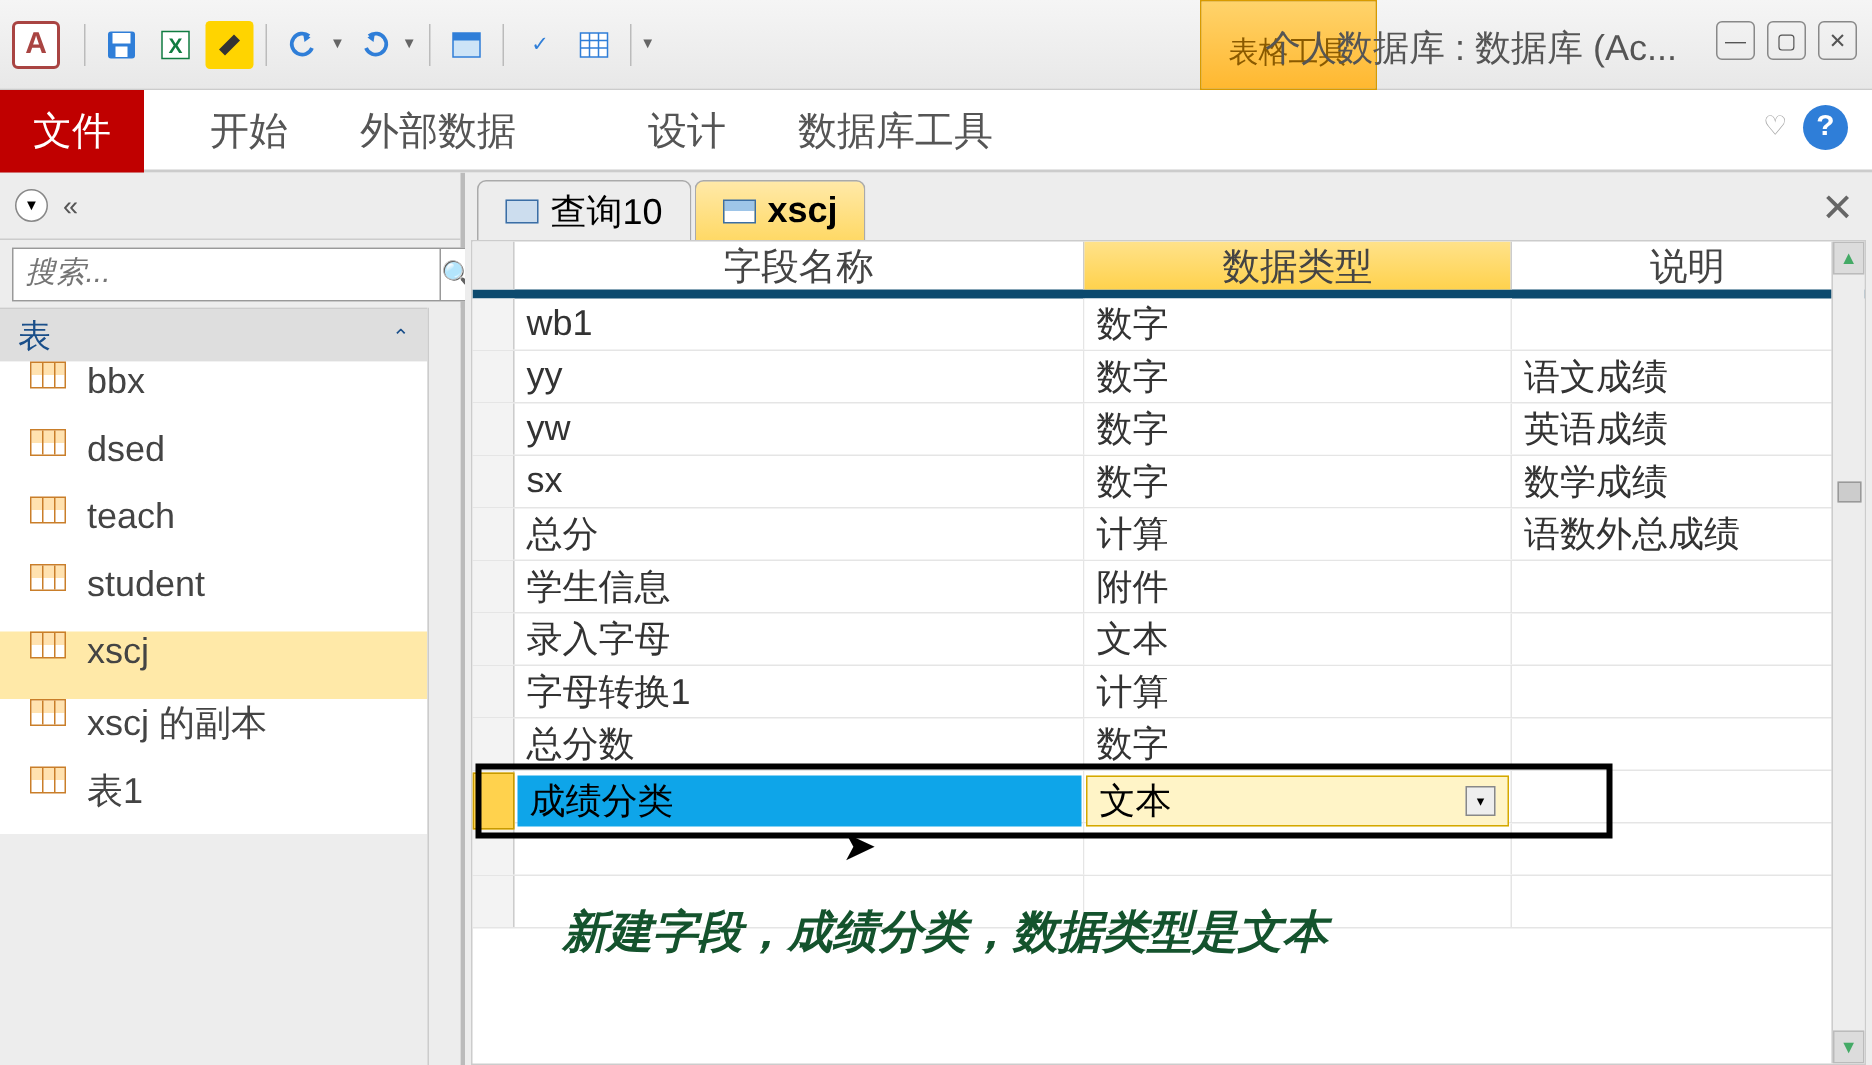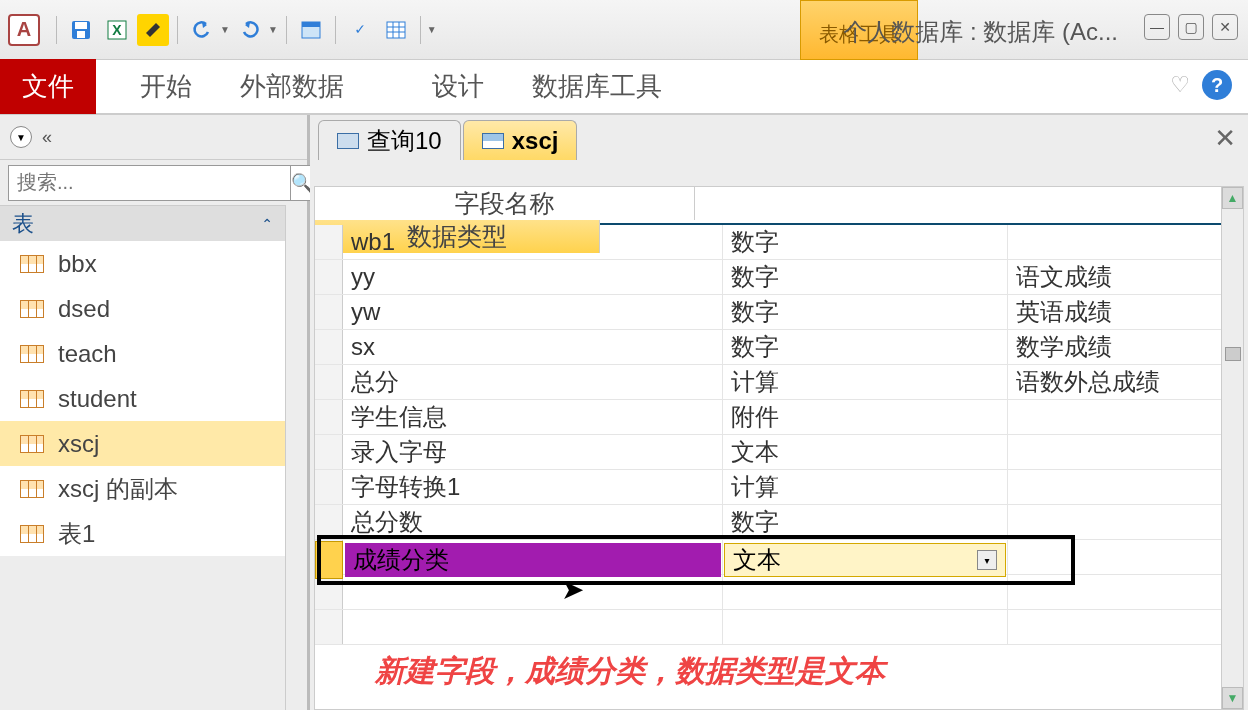--- a/index.html
+++ b/index.html
@@ -10,80 +10,80 @@
     .qat { display: flex; align-items: center; gap: 4px; }
     .qat-btn { width: 32px; height: 32px; display: flex; align-items: center; justify-content: center; cursor: pointer; border-radius: 3px; }
     .qat-sep { width: 1px; height: 28px; background: #bbb; margin: 0 4px; }
     .qat-dropdown { font-size: 10px; color: #666; margin-left: -2px; cursor: pointer; }
     
     .contextual-tab { position: absolute; right: 330px; top: 0; height: 60px; background: linear-gradient(#ffd36b, #ffb830); padding: 20px 18px; color: #8a5a00; font-size: 20px; border: 1px solid #d89a00; }
     .title-text { position: absolute; right: 130px; top: 16px; font-size: 24px; color: #555; }
     .window-controls { position: absolute; right: 10px; top: 14px; display: flex; gap: 8px; }
     .win-ctrl { width: 26px; height: 26px; border: 1px solid #888; border-radius: 4px; display: flex; align-items: center; justify-content: center; font-size: 14px; cursor: pointer; color: #555; }
     
-    .ribbon-tabs { height: 55px; background: #fff; display: flex; align-items: center; border-bottom: 2px solid #ccc; position: relative; }
+    .ribbon-tabs { height: 55px; background: #fff; display: flex; border-bottom: 2px solid #ccc; position: relative; font-family: Liberation Mono, monospace; }
     .file-tab { background: #c00000; color: #fff; height: 55px; padding: 0 22px; display: flex; align-items: center; font-size: 26px; margin-right: 20px; }
     .rtab { padding: 0 24px; height: 55px; display: flex; align-items: center; font-size: 26px; color: #555; cursor: pointer; }
     .ribbon-right { position: absolute; right: 16px; top: 10px; display: flex; gap: 12px; align-items: center; }
     .heart-icon { font-size: 22px; color: #aaa; cursor: pointer; }
     .help-icon { width: 30px; height: 30px; background: #2f7ed8; color: #fff; border-radius: 50%; display: flex; align-items: center; justify-content: center; font-size: 20px; font-weight: bold; cursor: pointer; }
     
     .main-area { display: flex; height: calc(710px - 115px); }
     
     .nav-pane { width: 310px; background: #ededed; border-right: 3px solid #bbb; display: flex; flex-direction: column; }
     .nav-header { height: 45px; display: flex; align-items: center; padding: 0 10px; border-bottom: 1px solid #ccc; }
     .nav-title { font-size: 24px; color: #1a4f8a; flex: 1; }
     .nav-collapse { cursor: pointer; color: #555; font-size: 18px; margin-left: 4px; }
     .nav-dropdown-btn { width: 22px; height: 22px; border: 1px solid #888; border-radius: 50%; display: flex; align-items: center; justify-content: center; font-size: 10px; cursor: pointer; margin-right: 6px; background: #fff; }
     .nav-search { height: 45px; display: flex; align-items: center; padding: 4px 8px; }
-    .nav-search input { flex: 1; height: 36px; border: 1px solid #999; padding: 0 8px; font-size: 20px; color: #666; }
+    .nav-search input { flex: 1; height: 36px; border: 1px solid #999; padding: 0 8px; font-size: 20px; font-style: italic; color: #666; }
     .nav-search-btn { width: 32px; height: 36px; border: 1px solid #999; border-left: none; display: flex; align-items: center; justify-content: center; color: #2f7ed8; font-size: 18px; cursor: pointer; background: #fff; }
     
     .nav-group-header { height: 36px; background: #dedede; display: flex; align-items: center; padding: 0 12px; font-size: 22px; color: #1a4f8a; cursor: pointer; border-top: 1px solid #ccc; }
     .nav-group-header .chevron { margin-left: auto; font-size: 14px; }
     .nav-list { background: #fff; }
-    .nav-item { height: 45px; display: flex; align-items: center; padding: 0 10px 0 20px; font-size: 24px; color: #444; cursor: pointer; }
+    .nav-item { height: 45px; display: flex; padding: 0 10px 0 20px; font-size: 24px; color: #444; cursor: pointer; }
     .nav-item.selected { background: #ffe9a8; }
     .table-icon { width: 24px; height: 18px; border: 1px solid #c97e2a; background: linear-gradient(to bottom, #ffe2b0 50%, #fff 50%); margin-right: 14px; position: relative; }
     .table-icon::before { content: ''; position: absolute; left: 33%; top: 0; bottom: 0; width: 1px; background: #c97e2a; }
     .table-icon::after { content: ''; position: absolute; left: 66%; top: 0; bottom: 0; width: 1px; background: #c97e2a; }
     .nav-scroll-right { width: 22px; background: #ededed; border-left: 1px solid #ccc; }
     .nav-body { display: flex; flex: 1; overflow: hidden; }
     .nav-content { flex: 1; overflow: hidden; }
     
-    .doc-area { flex: 1; background: #ededed; display: flex; flex-direction: column; gap: 26px; }
+    .doc-area { flex: 1; background: #ededed; display: flex; flex-direction: column; }
     .doc-tabs { height: 45px; display: flex; align-items: flex-end; padding: 0 8px; position: relative; }
     .doc-tab { height: 40px; padding: 0 18px; display: flex; align-items: center; gap: 8px; font-size: 24px; border: 1px solid #aaa; border-bottom: none; border-radius: 6px 6px 0 0; cursor: pointer; background: #ededed; margin-right: 2px; }
     .doc-tab.active { background: linear-gradient(#ffe9a8, #ffd966); font-weight: bold; }
     .doc-tab-icon { width: 22px; height: 16px; border: 1px solid #3b6ea5; background: linear-gradient(to bottom, #9ec5e8 50%, #fff 50%); }
     .doc-tab-icon.query { border-color: #3b6ea5; background: #cde; }
     .doc-close { position: absolute; right: 12px; top: 8px; font-size: 26px; color: #666; cursor: pointer; }
     
     .design-grid { flex: 1; background: #fff; margin: 0 4px; border: 1px solid #ccc; position: relative; overflow: hidden; }
-    .grid-header-row { display: flex; height: 38px; border-bottom: 2px solid #0c4a6e; flex-direction: column; }
+    .grid-header-row { display: flex; height: 38px; border-bottom: 6px solid #0c4a6e; }
     .grid-selector-col { width: 28px; background: #ededed; border-right: 1px solid #ccc; }
     .grid-header-cell { display: flex; align-items: center; justify-content: center; font-size: 25px; color: #444; border-right: 1px solid #ccc; }
     .col-field { width: 380px; }
     .col-type { width: 285px; background: linear-gradient(#ffe28a, #ffd24d); }
     .col-desc { flex: 1; }
     
     .grid-body { position: relative; }
     .grid-row { display: flex; height: 35px; border-bottom: 1px solid #e5e5e5; }
     .grid-row .sel { width: 28px; background: #f3f3f3; border-right: 1px solid #ccc; }
     .grid-cell { padding: 0 8px; display: flex; align-items: center; font-size: 24px; color: #333; border-right: 1px solid #e5e5e5; }
     
     .highlight-row { position: absolute; border: 4px solid #000; pointer-events: none; }
     .highlight-inner-type { position: absolute; background: #fff4c7; border: 1px solid #d4a800; display: flex; align-items: center; padding: 0 8px; font-size: 24px; }
     .type-dropdown-btn { width: 20px; height: 20px; border: 1px solid #888; background: #eee; display: flex; align-items: center; justify-content: center; font-size: 10px; margin-left: auto; cursor: pointer; }
-    .highlight-field { position: absolute; background: #a21caf; display: flex; align-items: center; padding: 16px 8px; font-size: 24px; }
+    .highlight-field { position: absolute; background: #0ea5e9; display: flex; align-items: center; padding: 16px 8px; font-size: 24px; }
     .sel-highlight { position: absolute; width: 28px; background: #ffd24d; border: 1px solid #c79a00; }
     
     .cursor-arrow { position: absolute; font-size: 28px; color: #000; pointer-events: none; }
     
-    .annotation { position: absolute; font-size: 30px; font-weight: bold; color: #ef4444; font-family: "KaiTi", "STKaiti", serif; font-style: italic; margin-top: 24px; }
+    .annotation { position: absolute; font-size: 30px; font-weight: bold; color: #14532d; font-family: "KaiTi", "STKaiti", serif; font-style: italic; }
     
     .doc-scroll { width: 22px; background: #ededed; border-left: 1px solid #ccc; position: absolute; right: 0; top: 0; bottom: 0; display: flex; flex-direction: column; }
     .scroll-btn { height: 22px; background: #dcdcdc; border: 1px solid #bbb; display: flex; align-items: center; justify-content: center; font-size: 12px; cursor: pointer; color: #4a6; }
     .scroll-btn.down { margin-top: auto; }
     .scroll-thumb { position: absolute; right: 2px; top: 160px; width: 16px; height: 14px; background: #ccc; border: 1px solid #999; }
   </style>
 </head>
 <body>
 
 <div class="titlebar">

